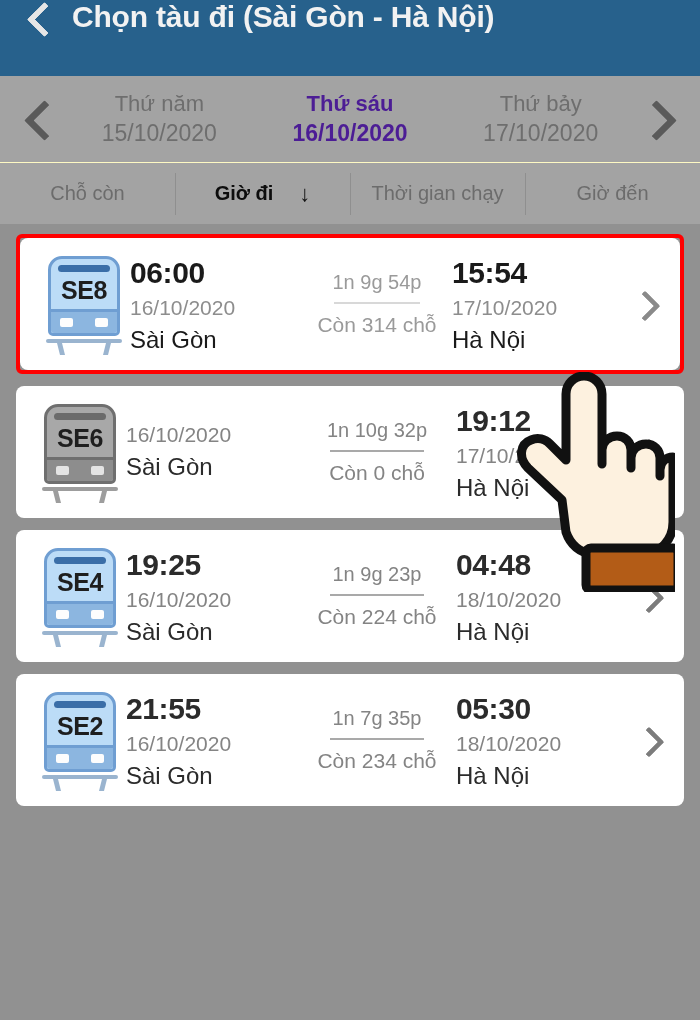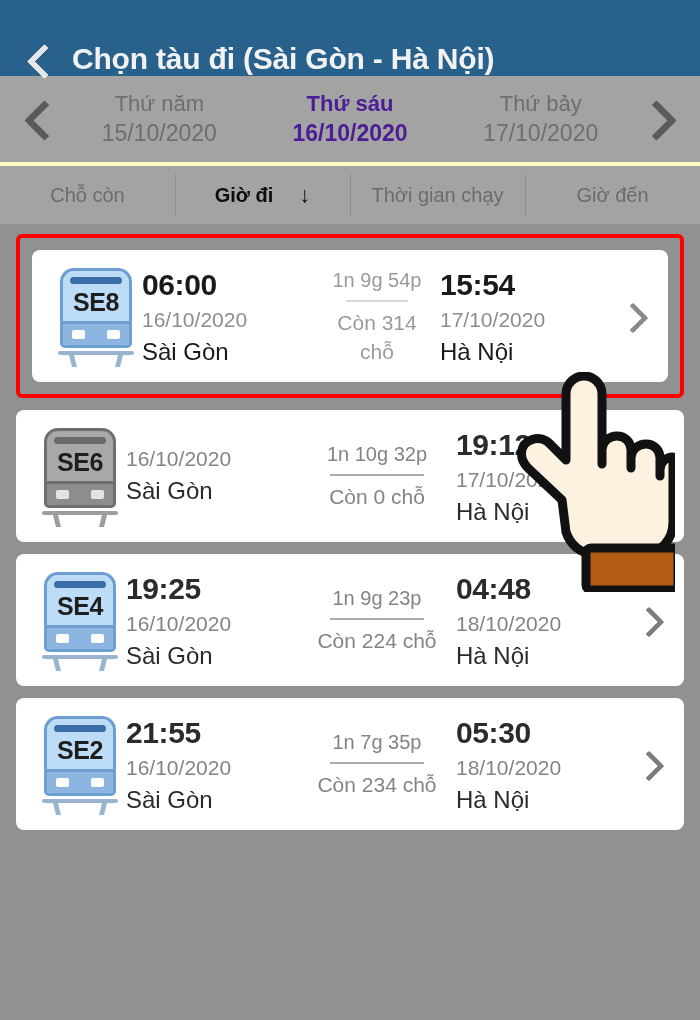--- a/index.html
+++ b/index.html
@@ -8,21 +8,21 @@
     font-family: "Liberation Sans", sans-serif;
     background: #919191;
     overflow: hidden;
   }
   .screen { position: relative; width: 700px; height: 1020px; background: #919191; }
 
   
   .header {
     height: 76px;
     background: #27618c;
-    display: flex; align-items: flex-end;
+    display: flex; align-items: flex-start;
     padding-left: 22px;
   }
   .back-chevron {
     width: 34px; height: 34px;
     position: relative; flex: 0 0 auto; margin-right: 16px;
   }
   .back-chevron::before {
     content: "";
     position: absolute; left: 10px; top: 7px;
     width: 19px; height: 19px;
@@ -66,21 +66,21 @@
   .date-item .dow { font-size: 22px; color: #6e6e6e; }
   .date-item .dmy { font-size: 23px; color: #6e6e6e; }
   .date-item.active .dow,
   .date-item.active .dmy { color: #4c1d95; font-weight: bold; }
 
   
   .filters {
     height: 62px;
     background: #a3a3a3;
     display: flex; align-items: center;
-    border-top: 4px solid #fef9c3;
+    border-top: 1px solid #fef9c3;
   }
   .filter {
     flex: 1;
     text-align: center;
     font-size: 20px;
     color: #6c6c6c;
     position: relative;
     display: flex; align-items: center; justify-content: center;
     gap: 26px;
     height: 42px;
@@ -94,21 +94,21 @@
   .filter.active { color: #0d0d0d; font-weight: bold; }
   .sort-arrow { font-size: 22px; color: #111; font-weight: normal; }
 
   
   .list { padding: 10px 16px 0 16px; }
 
   .card-wrap { position: relative; margin-bottom: 12px; }
   .card-wrap.highlight {
     border: 4px solid #ff0000;
     border-radius: 6px;
-    padding: 12px;
+    padding: 0;
   }
   .card {
     display: flex; align-items: center;
     border-radius: 8px;
     height: 132px;
     padding: 0 12px 0 18px;
   }
   .card.selected { background: #ffffff; }
   .card.dim { background: #ffffff; }
 

